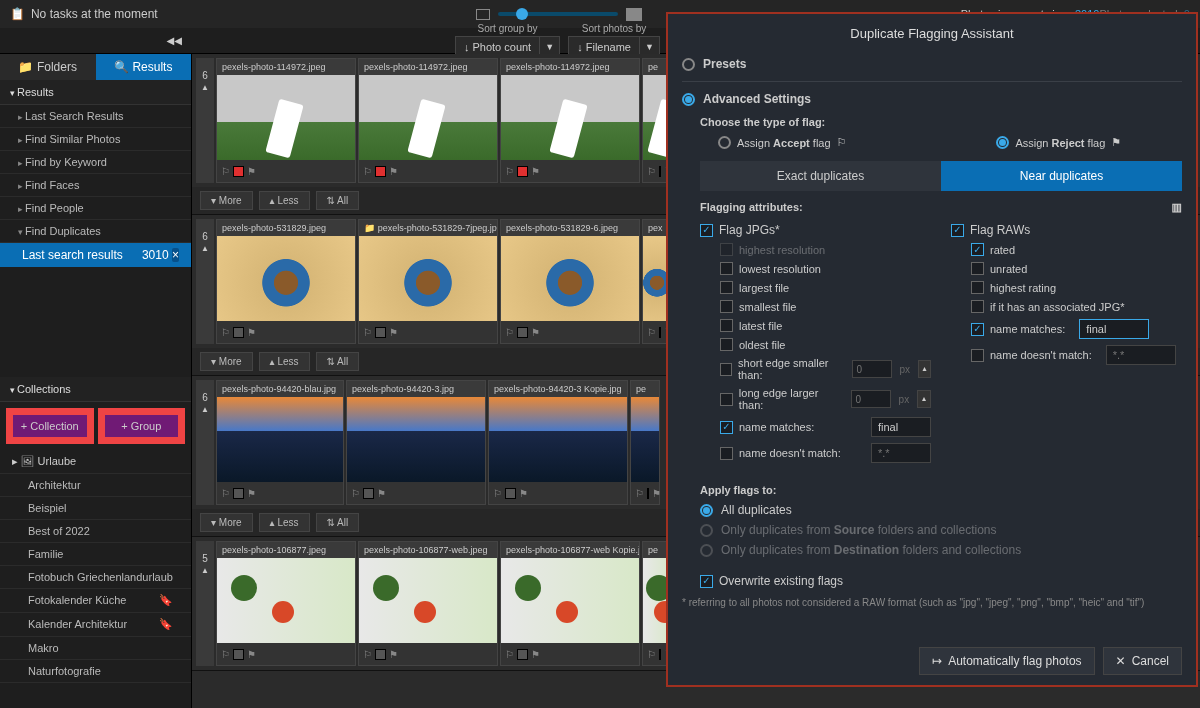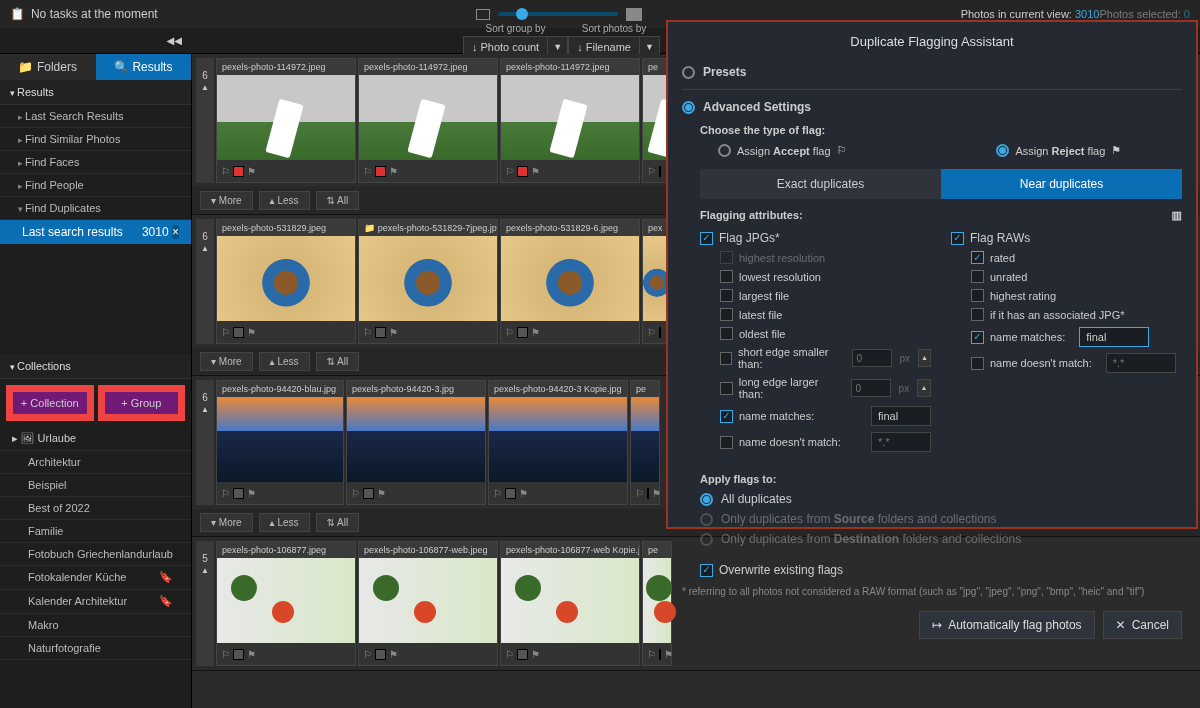--- a/index.html
+++ b/index.html
@@ -11,21 +11,21 @@
   .topbar .center { display:flex; align-items:center; gap:8px; }
   .topbar .right { display:flex; flex-direction:row; line-height:1.1; font-size:11px; }
   .topbar .right .count { color:#3aa9e8; }
 
   .slider-track { width:120px; height:4px; background:#0a4a6a; border-radius:2px; position:relative; }
   .slider-thumb { position:absolute; left:15%; top:-4px; width:12px; height:12px; background:#3aa9e8; border-radius:50%; }
 
   
   .secondbar { display:flex; align-items:center; height:26px; background:#1e1e1e; border-bottom:1px solid #000; }
   .sb-left { width:192px; display:flex; justify-content:flex-end; padding-right:10px; }
-  .sb-sort { margin-left:auto; margin-right:540px; display:flex; gap:0; }
+  .sb-sort { margin-left:auto; margin-right:540px; display:flex; gap:8px; }
   .sort-col { display:flex; flex-direction:column; align-items:center; }
   .sort-label { font-size:10px; color:#aaa; padding-bottom:2px; }
 
   .dropdown { display:flex; background:#2a2a2a; border:1px solid #444; height:22px; align-items:center; }
   .dropdown .txt { padding:0 8px; font-size:11px; }
   .dropdown .arrow { width:20px; text-align:center; border-left:1px solid #444; font-size:9px; line-height:20px; }
 
   
   .main { display:flex; height:calc(708px - 28px - 26px); }
   .sidebar { width:192px; background:#1e1e1e; border-right:1px solid #000; overflow-y:auto; }
@@ -56,21 +56,21 @@
   .thumb-img { height:85px; background:#555; position:relative; }
   .thumb-footer { height:22px; background:#333; display:flex; align-items:center; gap:3px; padding:0 4px; }
   .red-dot { width:11px; height:11px; background:#e03030; border:1px solid #000; }
   .gray-dot { width:11px; height:11px; background:#555; border:1px solid #000; }
   .flag-ico { font-size:10px; color:#888; }
 
   .toolbar-row { display:flex; gap:6px; padding:4px 8px; background:#262626; align-items:center; }
   .tb-btn { background:#333; border:1px solid #444; padding:3px 10px; font-size:10px; color:#bbb; display:flex; align-items:center; gap:4px; }
 
   
-  .modal { position:absolute; top:20px; right:2px; width:532px; height:509px; background:#252a32; border:2px solid #a03020; display:flex; flex-direction:column; padding:8px 14px 10px; }
+  .modal { position:absolute; top:12px; right:2px; width:532px; height:675px; background:#252a32; border:2px solid #a03020; display:flex; flex-direction:column; padding:8px 14px 10px; }
   .modal h2 { font-size:13px; color:#ddd; text-align:center; font-weight:normal; padding:4px 0 10px; }
   .radio-row { display:flex; align-items:center; gap:8px; padding:6px 0; font-size:12px; }
   .radio { width:13px; height:13px; border-radius:50%; border:2px solid #888; display:inline-block; }
   .radio.on { border-color:#3aa9e8; }
   .radio.on::after { content:""; display:block; width:7px; height:7px; background:#3aa9e8; border-radius:50%; margin:1px; }
   .modal hr { border:none; border-top:1px solid #3a3f47; margin:4px 0; }
 
   .flag-types { display:flex; gap:60px; padding:4px 0 8px 18px; }
   .flag-types label { display:flex; align-items:center; gap:6px; font-size:11px; }
 
@@ -151,20 +151,21 @@
 <div class="main">
 
   <div class="sidebar">
     <div class="tabs">
       <div class="tab">📁 <span>Folders</span></div>
       <div class="tab active">🔍 <span>Results</span></div>
     </div>
     <div class="section-hd">Results</div>
     <div class="tree-item">Last Search Results</div>
     <div class="tree-item">Find Similar Photos</div>
+    <div class="tree-item">Find by Keyword</div>
     <div class="tree-item">Find Faces</div>
     <div class="tree-item">Find People</div>
     <div class="tree-item expanded">Find Duplicates</div>
     <div class="tree-sub">
       <span>Last search results</span>
       <span><span>3010</span>&nbsp;<span class="close">×</span></span>
     </div>
     <div style="height:110px"></div>
     <div class="section-hd">Collections</div>
     <div class="coll-btns">
@@ -440,20 +441,24 @@
             <div class="chk-row">
               <span class="chk"></span>
               <span>lowest resolution</span>
             </div>
             <div class="chk-row">
               <span class="chk"></span>
               <span>largest file</span>
             </div>
             <div class="chk-row">
               <span class="chk"></span>
+              <span>smallest file</span>
+            </div>
+            <div class="chk-row">
+              <span class="chk"></span>
               <span>latest file</span>
             </div>
             <div class="chk-row">
               <span class="chk"></span>
               <span>oldest file</span>
             </div>
           </div>
         <div class="chk-row">
             <span class="chk"></span>
             <span>short edge smaller than:</span>

